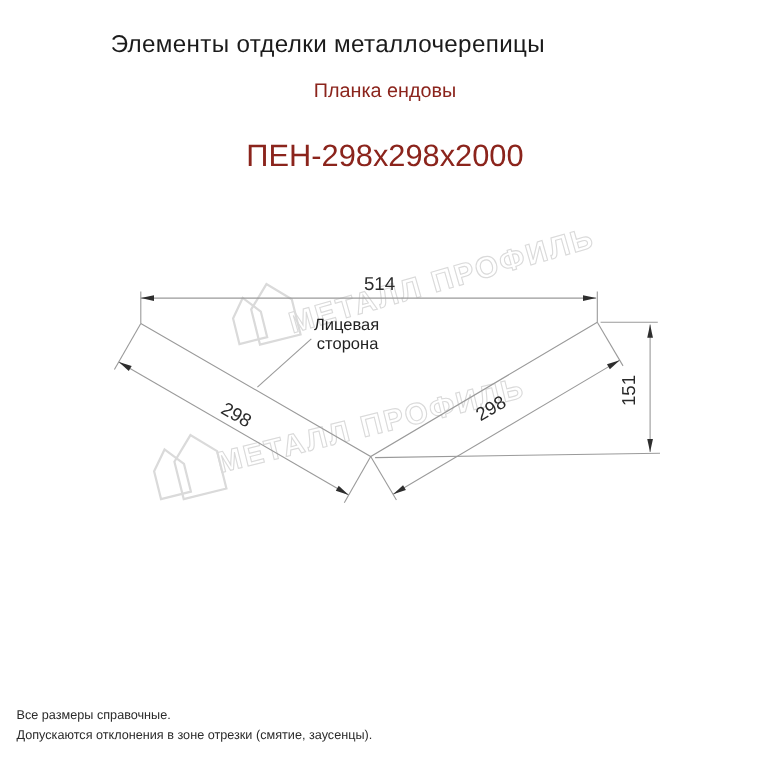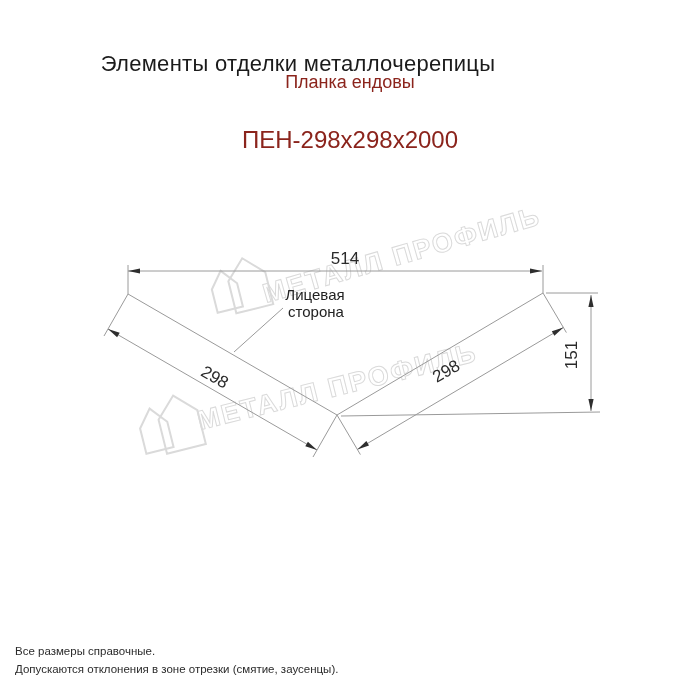--- a/index.html
+++ b/index.html
@@ -2,29 +2,29 @@
 <html><head>
 <meta charset="utf-8">
 <style>
   html,body{margin:0;padding:0;background:#fff;}
   #canvas{
     position:relative;width:700px;height:700px;background:#ffffff;overflow:hidden;
     font-family:"Liberation Sans",sans-serif;
   }
   .title{
     position:absolute;top:27px;left:0;width:596px;text-align:center;
-    font-size:22px;letter-spacing:0.3px;color:#1b1b1b;margin-top:24px;
+    font-size:22px;letter-spacing:0.3px;color:#1b1b1b;
   }
   .subtitle{
     position:absolute;top:71px;left:0;width:700px;text-align:center;
     font-size:18px;line-height:23px;color:#8b241c;
   }
   .code{
     position:absolute;top:126px;left:0;width:700px;text-align:center;
-    font-size:24px;color:#8b241c;
+    font-size:28px;color:#8b241c;
   }
   svg{position:absolute;top:0;left:0;}
   .foot{
     position:absolute;left:15px;color:#2b2b2b;font-size:11.5px;line-height:18px;
   }
   .foot1{top:642px;}
   .foot2{top:660px;}
   .dimtxt{fill:#2a2a2a;font-family:"Liberation Sans",sans-serif;font-size:17px;}
   .lbltxt{fill:#222222;font-family:"Liberation Sans",sans-serif;font-size:15px;}
   .wmtxt{

